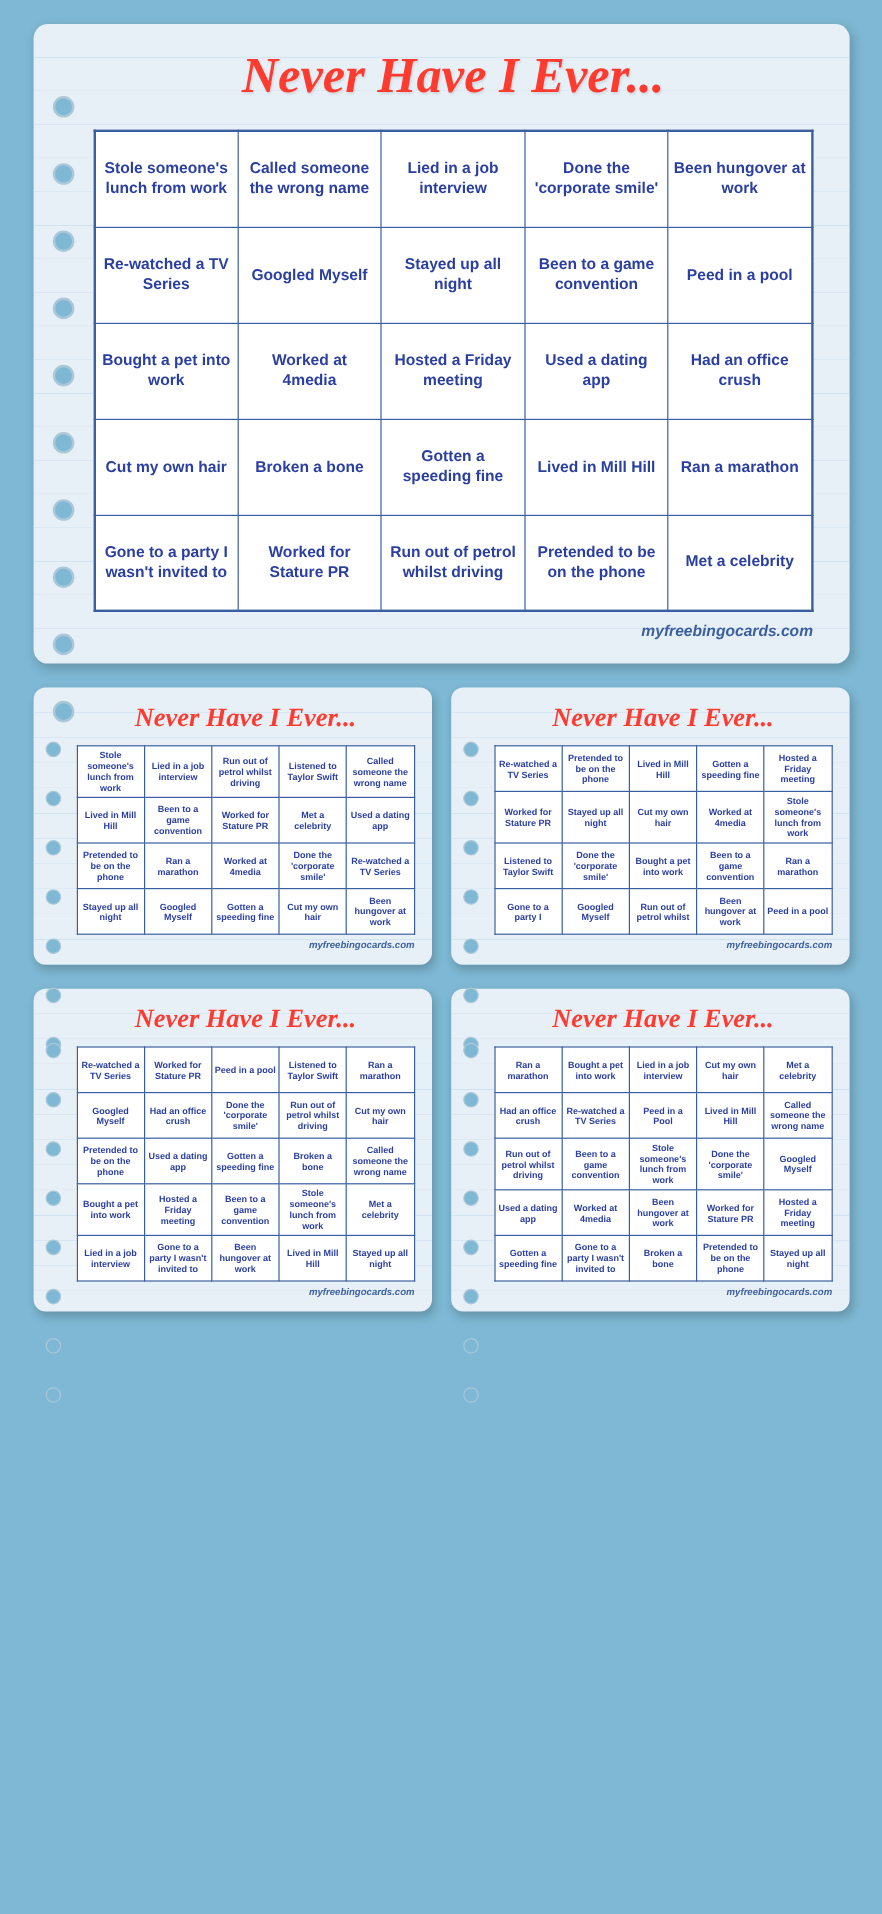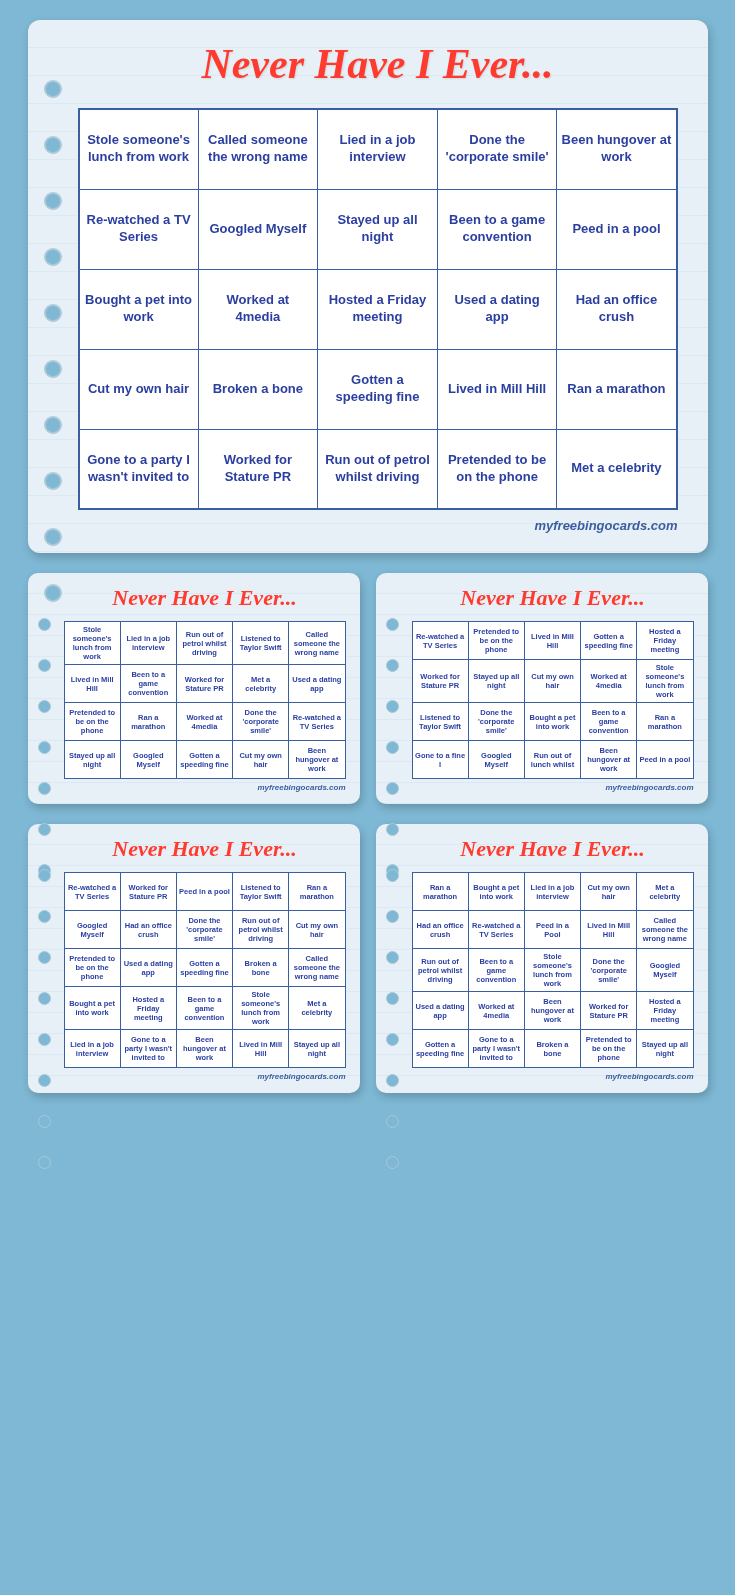--- a/index.html
+++ b/index.html
@@ -349,23 +349,23 @@
             <td>Stole someone's lunch from work</td>
           </tr>
           <tr>
             <td>Listened to Taylor Swift</td>
             <td>Done the 'corporate smile'</td>
             <td>Bought a pet into work</td>
             <td>Been to a game convention</td>
             <td>Ran a marathon</td>
           </tr>
           <tr>
-            <td>Gone to a fine I</td>
+            <td>Gone to a party I</td>
             <td>Googled Myself</td>
-            <td>Run out of lunch whilst</td>
+            <td>Run out of petrol whilst</td>
             <td>Been hungover at work</td>
             <td>Peed in a pool</td>
           </tr>
         </tbody>
       </table>
       <div class="small-website-tag">myfreebingocards.com</div>
     </div>
   </div>
 
 </div>

